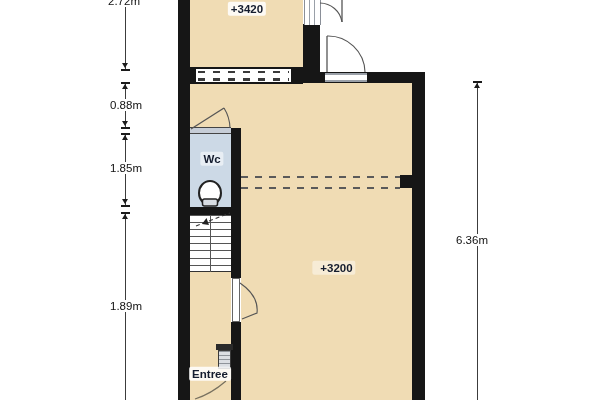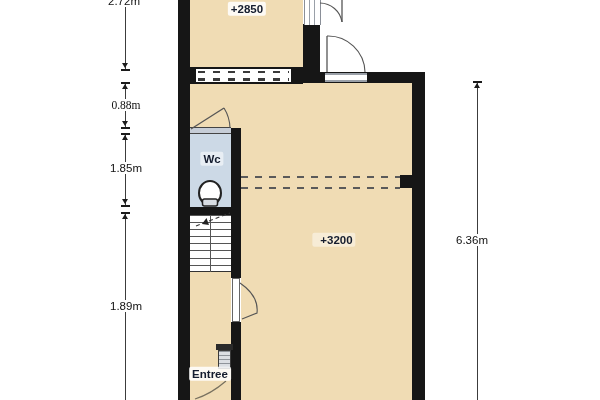--- a/index.html
+++ b/index.html
@@ -97,23 +97,23 @@
 
     <path d="M 195 399 Q 211 394 226 381" stroke="#77705f" stroke-width="1.2" fill="none"></path>
 
     <path d="M 196 226 L 230 213" stroke="#333" stroke-width="1.1" stroke-dasharray="4 3" fill="none"></path>
     <polygon points="202,224 209,225 206.5,218" fill="#222"></polygon>
 
     <ellipse cx="210" cy="193" rx="11" ry="12" fill="#ffffff" stroke="#222" stroke-width="2"></ellipse>
     <rect x="202.5" y="199" width="15" height="7" rx="2" fill="#d8dde3" stroke="#222" stroke-width="1.5"></rect>
   </svg>
 
-  <div class="lbl" style="left:247px;top:9px;">+2850</div>
+  <div class="lbl" style="left:247px;top:9px;">+3420</div>
   <div class="lbl" style="left:212px;top:159px;background:rgba(255,255,255,0.55);">Wc</div>
-  <div class="lbl lbl-sub" style="left:334px;top:240px;background:rgba(255,255,255,0.45);padding-left:8px;">+3200</div>
+  <div class="lbl lbl-sub" style="left:334px;top:268px;background:rgba(255,255,255,0.45);padding-left:8px;">+3200</div>
   <div class="lbl" style="left:210px;top:374px;">Entree</div>
 
   <div class="dim-line" style="left:125px;top:0px;height:70px;"></div>
   <div class="dim-tick" style="left:121px;top:69px;"></div>
   <div class="arr arr-down" style="left:122px;top:63px;"></div>
 
   <div class="dim-line" style="left:125px;top:83px;height:46px;"></div>
   <div class="dim-tick" style="left:121px;top:82px;"></div>
   <div class="arr arr-up" style="left:122px;top:84px;"></div>
   <div class="dim-tick" style="left:121px;top:127px;"></div>
@@ -123,21 +123,21 @@
   <div class="dim-tick" style="left:121px;top:133px;"></div>
   <div class="arr arr-up" style="left:122px;top:135px;"></div>
   <div class="dim-tick" style="left:121px;top:205px;"></div>
   <div class="arr arr-down" style="left:122px;top:199px;"></div>
 
   <div class="dim-line" style="left:125px;top:213px;height:187px;"></div>
   <div class="dim-tick" style="left:121px;top:212px;"></div>
   <div class="arr arr-up" style="left:122px;top:214px;"></div>
 
   <div class="dim-lbl" style="left:124px;top:1px;">2.72m</div>
-  <div class="dim-lbl" style="left:126px;top:105px;font-family:Liberation Serif, serif;">0.88m</div>
+  <div class="dim-lbl" style="left:126px;top:105px;">0.88m</div>
   <div class="dim-lbl" style="left:126px;top:168px;">1.85m</div>
   <div class="dim-lbl" style="left:126px;top:306px;">1.89m</div>
 
   <div class="dim-line" style="left:477px;top:82px;height:318px;"></div>
   <div class="dim-tick" style="left:473px;top:81px;"></div>
   <div class="arr arr-up" style="left:474px;top:83px;"></div>
   <div class="dim-lbl" style="left:452px;top:240px;margin-left:20px;">6.36m</div>
 
 </div>
 

